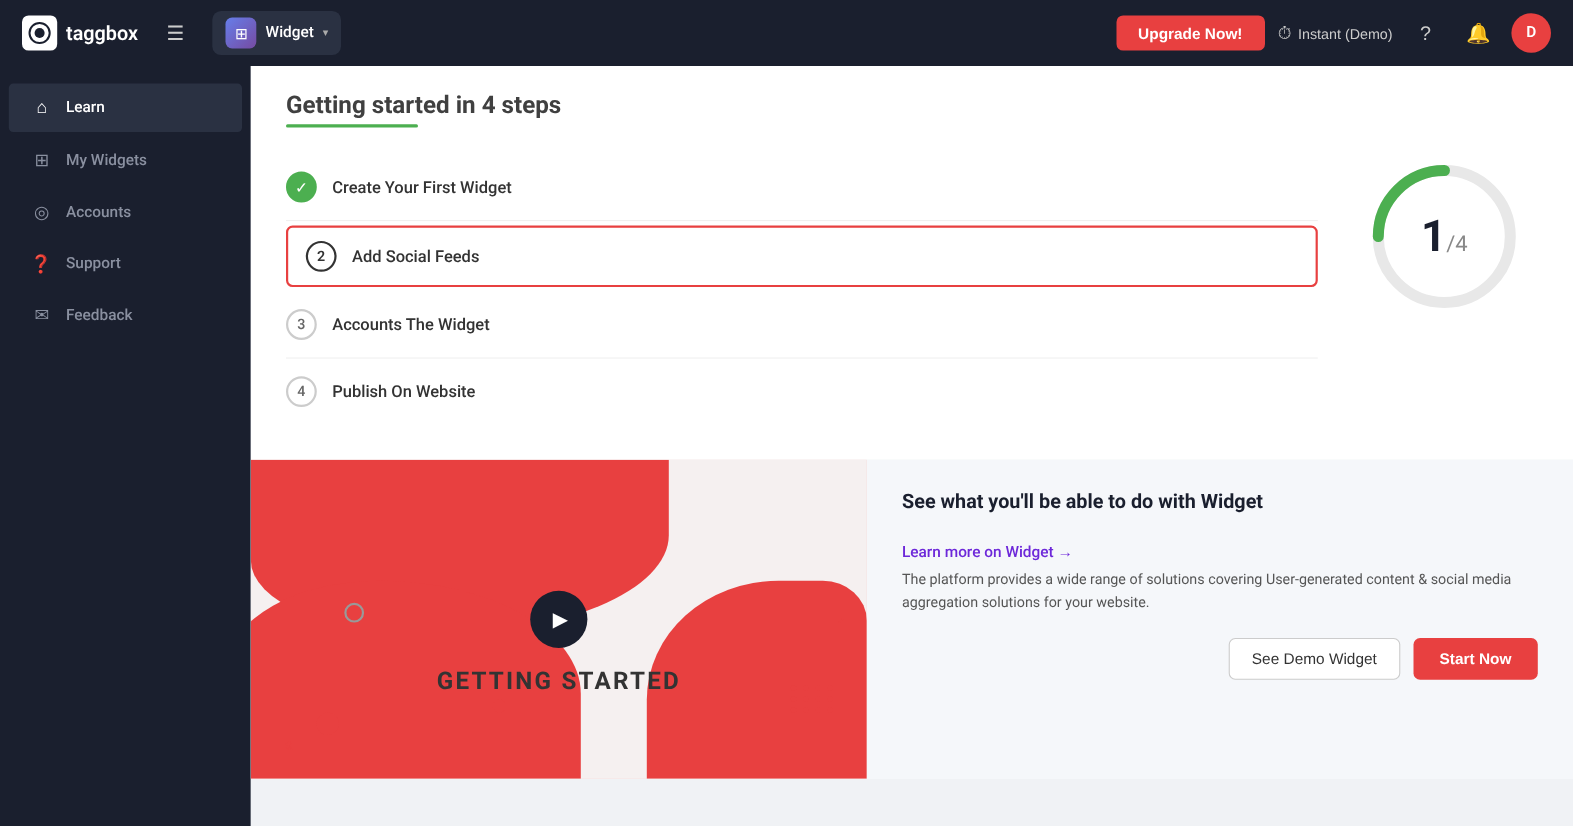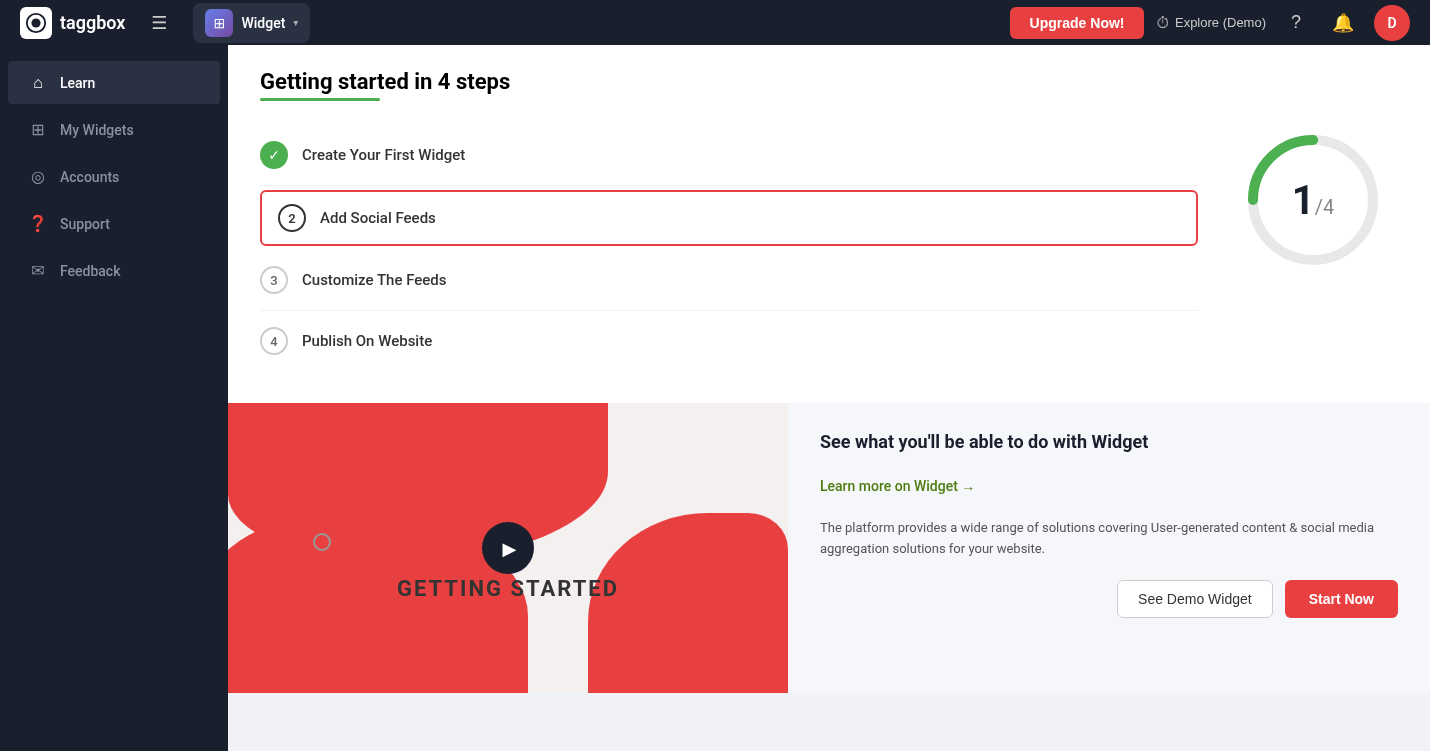--- a/index.html
+++ b/index.html
@@ -1,21 +1,21 @@
 <!DOCTYPE html>
 <html><head>
   <meta charset="utf-8">
   <style>
     * { box-sizing: border-box; margin: 0; padding: 0; }
     body { font-family: -apple-system, BlinkMacSystemFont, 'Segoe UI', Roboto, sans-serif; background: #f0f2f5; display: flex; flex-direction: column; height: 751px; overflow: hidden; }
 
     
     .header {
       background: #1a1f2e;
-      height: 45px;
+      height: 60px;
       display: flex;
       align-items: center;
       justify-content: space-between;
       padding: 0 20px;
       flex-shrink: 0;
     }
     .header-left { display: flex; align-items: center; gap: 16px; }
     .logo { display: flex; align-items: center; gap: 8px; }
     .logo-icon { width: 32px; height: 32px; background: white; border-radius: 6px; display: flex; align-items: center; justify-content: center; }
     .logo-icon svg { width: 22px; height: 22px; }
@@ -61,21 +61,21 @@
 
     
     .content { flex: 1; overflow-y: auto; background: #f0f2f5; }
 
     
     .getting-started-card {
       background: white;
       margin: 0;
       padding: 24px 32px 32px;
     }
-    .gs-title { font-size: 22px; font-weight: 700; color: #000000; margin-bottom: 4px; }
+    .gs-title { font-size: 22px; font-weight: 700; color: #404040; margin-bottom: 4px; }
     .gs-underline { width: 120px; height: 3px; background: #4caf50; margin-bottom: 24px; border-radius: 2px; }
 
     .gs-content { display: flex; align-items: flex-start; gap: 40px; }
     .gs-steps { flex: 1; display: flex; flex-direction: column; gap: 0; }
 
     .step-item {
       display: flex;
       align-items: center;
       gap: 14px;
       padding: 16px 0;
@@ -155,21 +155,21 @@
       position: absolute;
       bottom: 0;
       right: 0;
       width: 200px;
       height: 180px;
       background: #e84040;
       border-radius: 60% 20% 0 0;
     }
     .video-title-text {
       position: absolute;
-      bottom: 92px;
+      bottom: 76px;
       left: 0;
       right: 0;
       text-align: center;
       font-size: 22px;
       font-weight: 700;
       color: #333;
       letter-spacing: 2px;
       text-transform: uppercase;
       z-index: 10;
     }
@@ -206,21 +206,21 @@
       border: 2px solid #999;
       border-radius: 50%;
     }
 
     .info-panel {
       flex: 1;
       padding: 28px 32px;
       background: #f5f7fa;
     }
     .info-title { font-size: 18px; font-weight: 700; color: #1a1f2e; margin-bottom: 24px; }
-    .info-link { color: #4d7c0f; font-size: 14px; font-weight: 500; cursor: pointer; display: inline-flex; align-items: center; gap: 4px; margin-bottom: 24px; }
+    .info-link { color: #6d28d9; font-size: 14px; font-weight: 500; cursor: pointer; display: inline-flex; align-items: center; gap: 4px; margin-bottom: 8px; }
     .info-text { font-size: 13px; color: #555; line-height: 1.6; margin-bottom: 10px; }
     .info-actions { display: flex; gap: 12px; margin-top: 20px; justify-content: flex-end; }
     .demo-widget-btn { border: 1px solid #ccc; background: white; padding: 10px 20px; border-radius: 6px; font-size: 14px; font-weight: 500; cursor: pointer; color: #333; }
     .start-now-btn { background: #e84040; color: white; border: none; padding: 10px 24px; border-radius: 6px; font-size: 14px; font-weight: 600; cursor: pointer; }
   </style>
 </head>
 <body>
 
 <div class="header">
   <div class="header-left">
@@ -239,21 +239,21 @@
     <div class="widget-selector">
       <div class="widget-icon">⊞</div>
       <span class="widget-label">Widget</span>
       <span class="widget-chevron">▾</span>
     </div>
   </div>
   <div class="header-right">
     <button class="upgrade-btn">Upgrade Now!</button>
     <button class="demo-btn">
       <span class="demo-icon">⏱</span>
-      <span>Explore (Demo)</span>
+      <span>Instant (Demo)</span>
     </button>
     <button class="header-icon-btn">
       <span>?</span>
     </button>
     <button class="header-icon-btn">
       <span>🔔</span>
     </button>
     <div class="avatar">D</div>
   </div>
 </div>
@@ -297,21 +297,21 @@
             <span>Create Your First Widget</span>
           </div>
 
           <div class="step-active-box">
             <div class="step-icon active-step">2</div>
             <span>Add Social Feeds</span>
           </div>
 
           <div class="step-item">
             <div class="step-icon pending">3</div>
-            <span>Customize The Feeds</span>
+            <span>Accounts The Widget</span>
           </div>
 
           <div class="step-item">
             <div class="step-icon pending">4</div>
             <span>Publish On Website</span>
           </div>
 
         </div>
 
         <div class="progress-ring-container">

